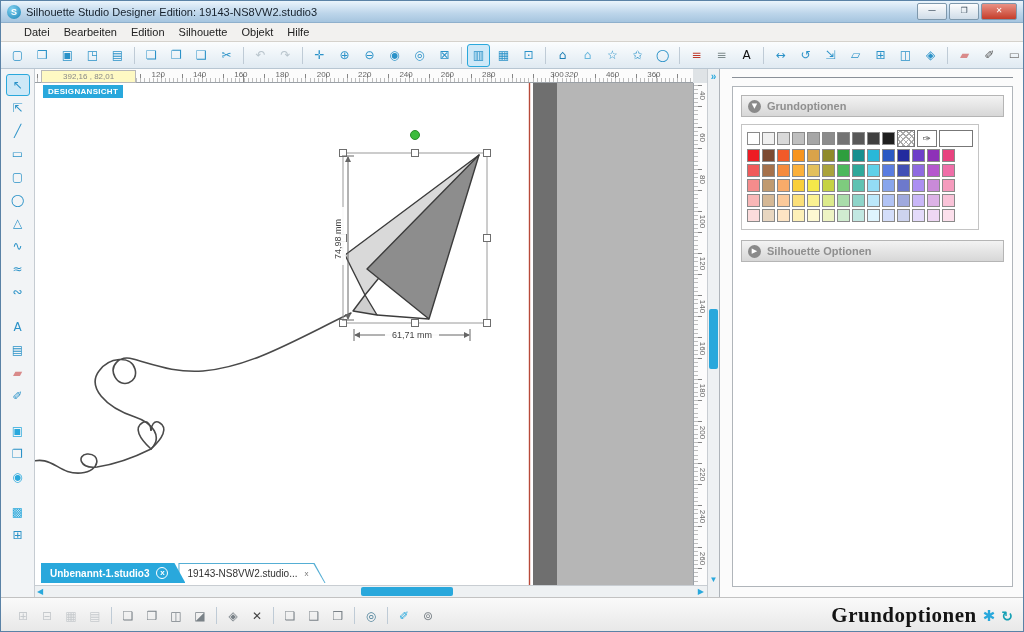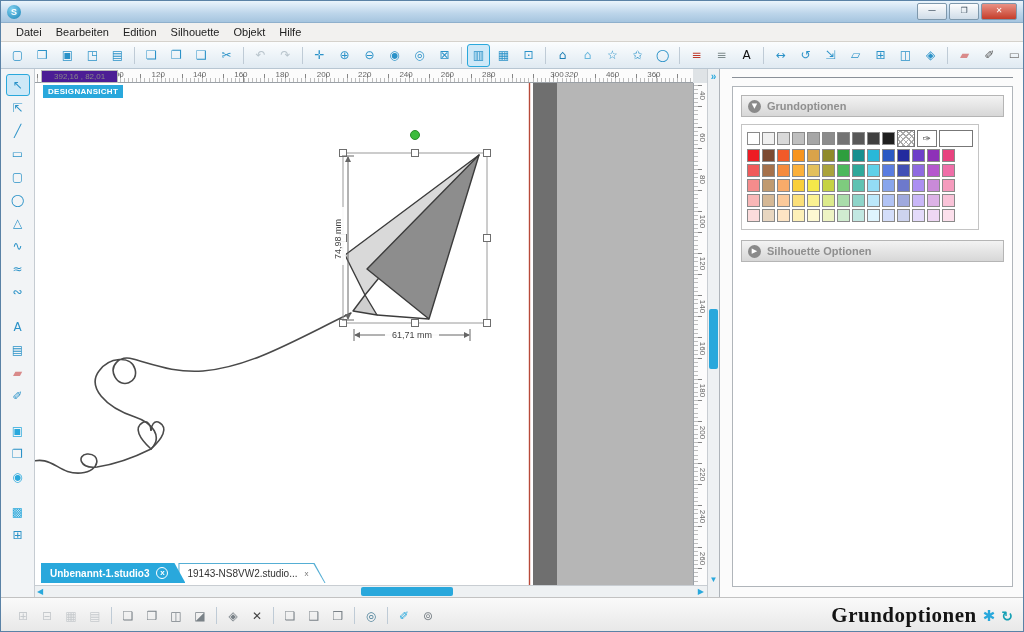--- a/index.html
+++ b/index.html
@@ -7,42 +7,42 @@
 
   
   .titlebar{position:absolute;top:0;left:0;right:0;height:22px;background:linear-gradient(#eaf4fc,#bcd5ea 60%,#a6c5df);display:flex;align-items:center;padding:0 6px;border-bottom:1px solid #8fb0cc;box-sizing:border-box;}
   .app-icon{width:14px;height:14px;border-radius:50%;background:radial-gradient(circle at 35% 30%,#7fd0ef,#1b84b8);color:#fff;font-size:9px;font-weight:bold;display:flex;align-items:center;justify-content:center;margin-right:5px;flex:0 0 auto;}
   .title-text{font-size:11px;color:#15202b;white-space:nowrap;}
   .win-controls{margin-left:auto;display:flex;}
   .win-btn{font-family:"DejaVu Sans",sans-serif;width:28px;height:15px;font-size:8px;line-height:14px;text-align:center;border:1px solid #7e98ac;border-radius:2px;background:linear-gradient(#fdfdfd,#cfdce8);color:#345;margin-left:2px;}
   .win-btn.close{background:linear-gradient(#ea9184,#c43d2a);color:#fff;width:34px;}
 
   
-  .menubar{position:absolute;top:22px;left:0;right:0;height:19px;background:#f2f1ef;border-bottom:1px solid #d5d2cc;display:flex;align-items:center;padding-left:8px;box-sizing:border-box;}
+  .menubar{position:absolute;top:22px;left:0;right:0;height:19px;background:#f2f1ef;border-bottom:1px solid #d5d2cc;display:flex;align-items:center;padding-left:16px;box-sizing:border-box;}
   .menu-item{font-size:11px;color:#222;padding:2px 7px;cursor:default;}
 
   
   .toolbar{position:absolute;top:41px;left:0;right:0;height:27px;background:linear-gradient(#fbfdfe,#e0eaf2);border-bottom:1px solid #b8c6d2;display:flex;align-items:center;padding:0 4px;box-sizing:border-box;}
   .tb-btn{font-family:"DejaVu Sans",sans-serif;width:21px;height:21px;line-height:21px;text-align:center;font-size:12px;color:#2b92c8;border:1px solid transparent;border-radius:3px;margin:0 1px;cursor:default;flex:0 0 auto;}
   .tb-btn.active{background:#cfe9f8;border-color:#2aa8dc;}
   .tb-btn.disabled{color:#b8c4cc;}
   .tb-sep{width:1px;height:17px;background:#bfcbd6;margin:0 4px;flex:0 0 auto;}
 
   
   .main{position:absolute;top:68px;left:0;width:1024px;height:528px;}
   .lefttools{position:absolute;left:0;top:0;width:34px;height:528px;background:#f2f4f6;border-right:1px solid #c6ccd2;padding-top:4px;box-sizing:border-box;}
   .lt-btn{font-family:"DejaVu Sans",sans-serif;width:22px;height:20px;line-height:20px;margin:1px auto;text-align:center;font-size:12px;color:#2b92c8;border:1px solid transparent;border-radius:3px;}
   .lt-btn.active{background:#cde8f7;border-color:#2aa8dc;}
   .lt-btn.gap{margin-top:13px;}
 
   .canvas-wrap{position:absolute;left:34px;top:0;width:684px;height:528px;background:#dfe3e6;}
   .top-ruler{position:absolute;left:0;top:0;width:658px;height:14px;background:#fcfcfc;border-bottom:1px solid #9aa0a6;box-sizing:border-box;background-image:repeating-linear-gradient(90deg,#bdbdbd 0,#bdbdbd 1px,transparent 1px,transparent 4.13px),repeating-linear-gradient(90deg,#868686 0,#868686 1px,transparent 1px,transparent 20.65px);background-size:100% 4px,100% 8px;background-position:2px bottom,2px bottom;background-repeat:no-repeat;}
   .hlabel{position:absolute;top:1px;width:20px;text-align:center;font-size:8px;color:#666;}
   .drawing{position:absolute;left:0;top:14px;width:658px;height:502px;background:#fff;}
-  .coordbox{position:absolute;left:6px;top:1px;background:#4c1d95;border:1px solid #b8b8b8;font-size:8px;color:#888;padding:1px 12px;z-index:5;}
+  .coordbox{position:absolute;left:6px;top:1px;background:#fef9c3;border:1px solid #b8b8b8;font-size:8px;color:#888;padding:1px 21px;z-index:5;}
   .design-chip{position:absolute;left:8px;top:16px;background:#29a8dc;color:#fff;font-size:8px;font-weight:bold;padding:2px 5px;letter-spacing:.3px;z-index:5;}
   .right-ruler{position:absolute;left:658px;top:14px;width:14px;height:502px;background:#fcfcfc;border-left:1px solid #9aa0a6;box-sizing:border-box;background-image:repeating-linear-gradient(180deg,#bdbdbd 0,#bdbdbd 1px,transparent 1px,transparent 4.2px),repeating-linear-gradient(180deg,#868686 0,#868686 1px,transparent 1px,transparent 21px);background-size:4px 100%,8px 100%;background-position:left 2px,left 2px;background-repeat:no-repeat;}
   .vlabel{position:absolute;left:1px;width:14px;text-align:center;font-size:8px;color:#666;transform:rotate(90deg);}
   .vscroll{position:absolute;left:672px;top:0;width:12px;height:528px;background:#eef1f3;border-left:1px solid #c8cdd2;box-sizing:border-box;}
   .panel-expand{position:absolute;top:2px;left:0;width:11px;text-align:center;color:#29a8dc;font-weight:bold;font-size:10px;}
   .vthumb{position:absolute;left:1px;top:240px;width:9px;height:60px;background:#29a8dc;border-radius:2px;}
   .vscroll-down{position:absolute;bottom:13px;left:0;width:11px;text-align:center;color:#29a8dc;font-size:8px;}
   .h-scroll{position:absolute;left:0;top:516px;width:672px;height:12px;background:#eef1f3;border-top:1px solid #c8cdd2;box-sizing:border-box;}
   .hs-left{position:absolute;left:2px;top:0;color:#29a8dc;font-size:8px;line-height:11px;}
   .hs-right{position:absolute;right:3px;top:0;color:#29a8dc;font-size:8px;line-height:11px;}
@@ -88,20 +88,21 @@
 
   svg text{font-family:"Liberation Sans",sans-serif;}
 </style>
 </head>
 <body>
 
 <div class="app">
 
   <div class="titlebar">
     <span class="app-icon">S</span>
+    <span class="title-text">Silhouette Studio Designer Edition: 19143-NS8VW2.studio3</span>
     <span class="win-controls">
       <span class="win-btn">—</span>
       <span class="win-btn">❐</span>
       <span class="win-btn close">✕</span>
     </span>
   </div>
 
   <div class="menubar" id="menubar">
       <span class="menu-item">Datei</span>
       <span class="menu-item">Bearbeiten</span>

